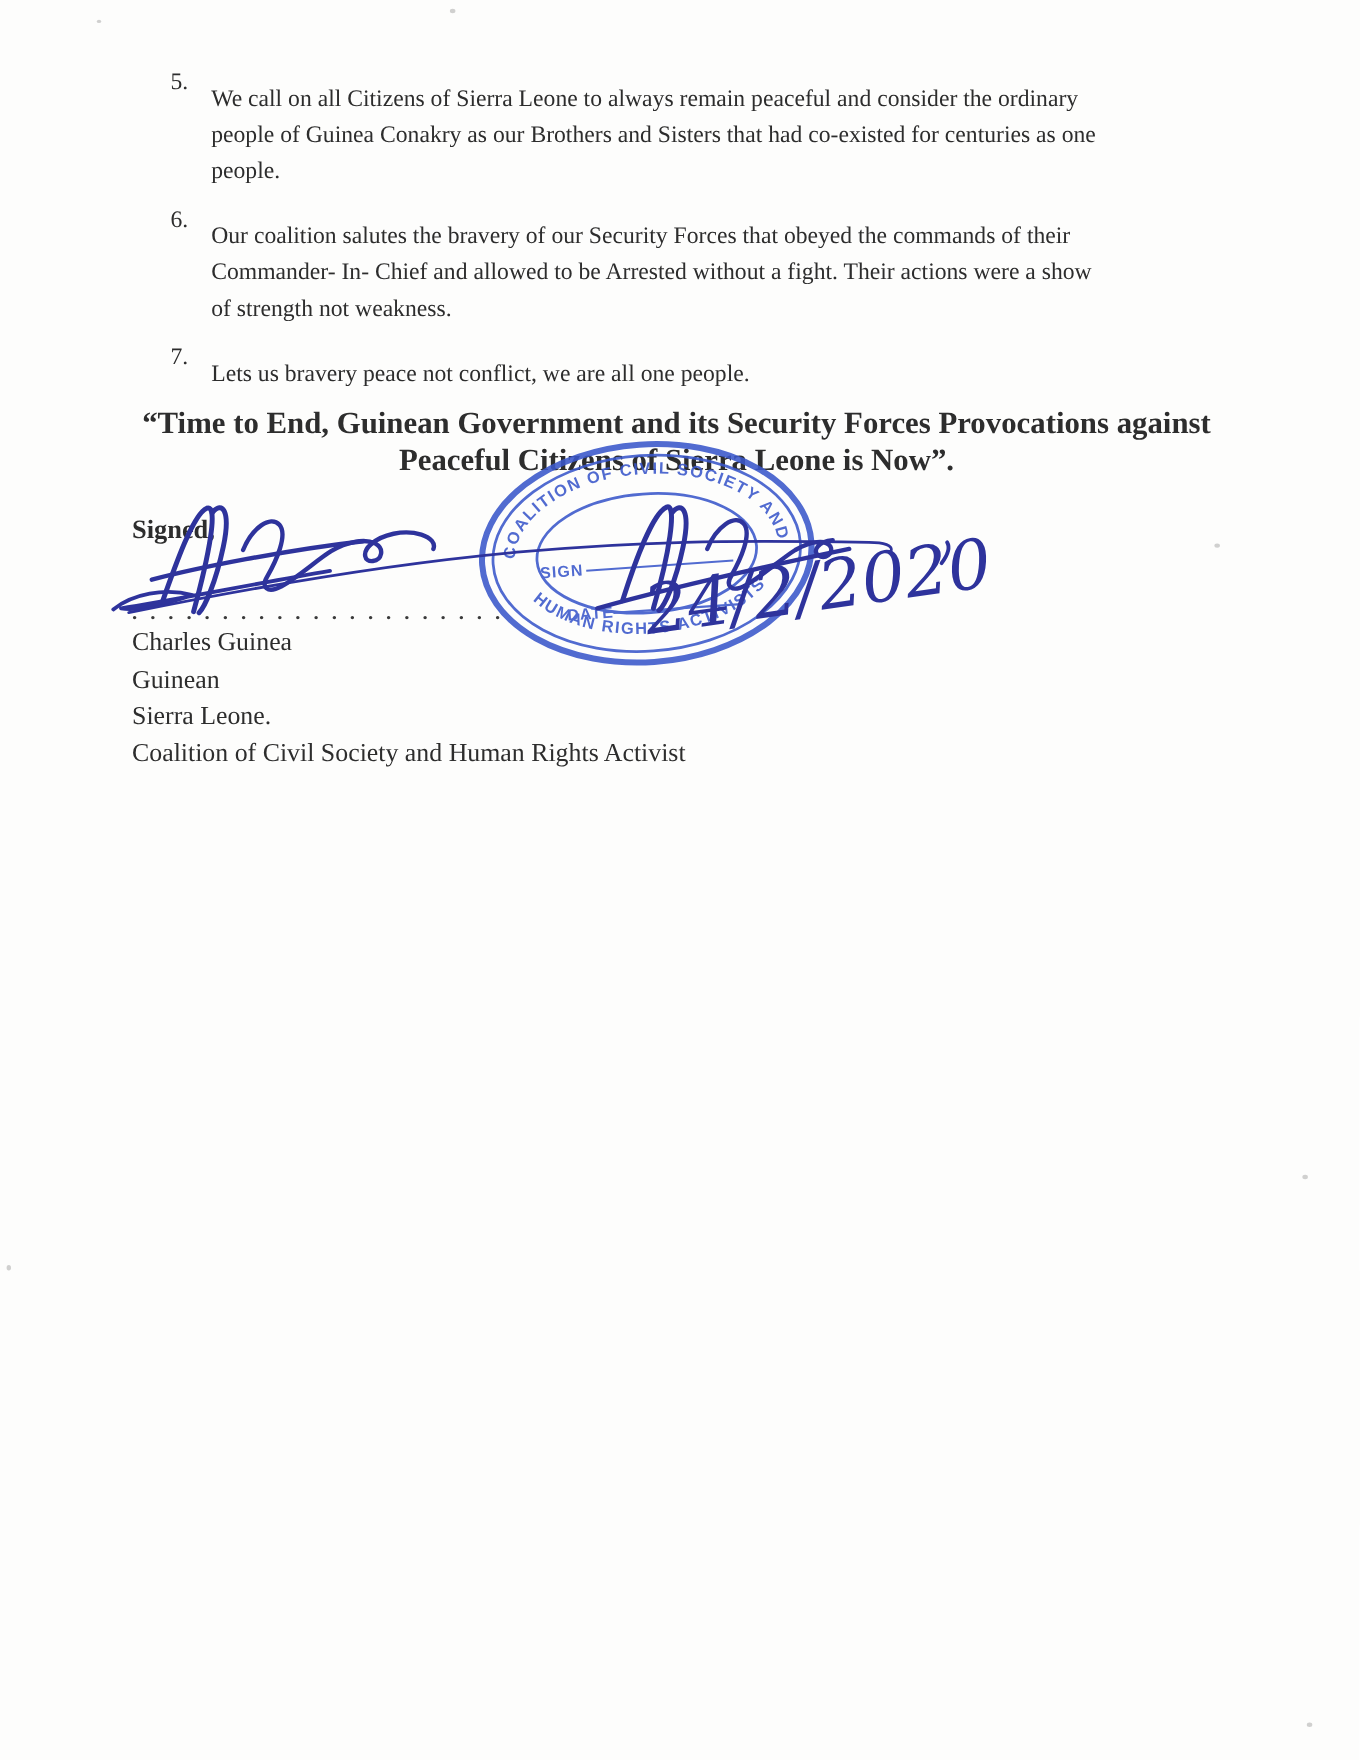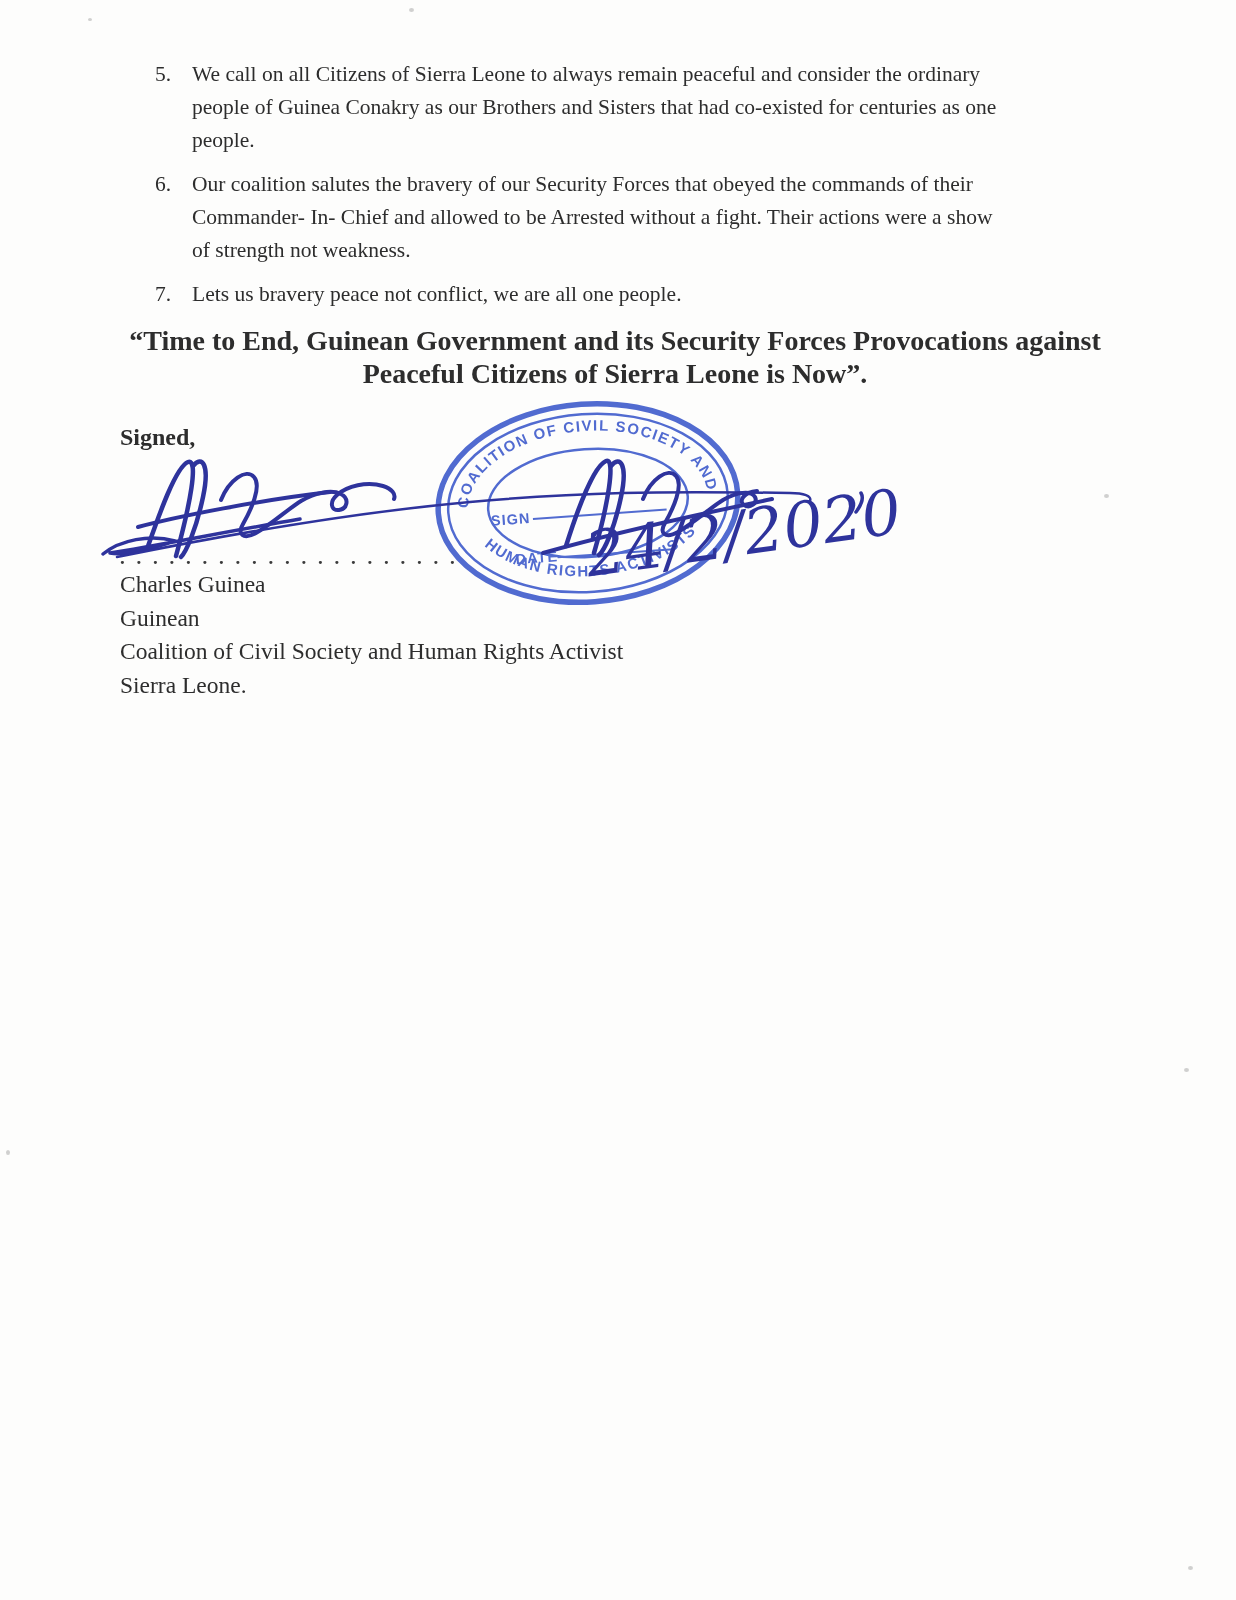--- a/index.html
+++ b/index.html
@@ -28,20 +28,21 @@
     margin: 0 60px 11px 155px;
     font-size: 21.5px;
     line-height: 33px;
   }
   .li-num {
     width: 37px;
     flex: 0 0 37px;
   }
   .li-text {
     white-space: pre;
+    margin-top: 15px;
   }
 
   .quote {
     margin-top: 13px;
     margin-left: 100px;
     width: 1030px;
     text-align: center;
     font-weight: bold;
     font-size: 28px;
     line-height: 33px;
@@ -145,22 +146,22 @@
 Peaceful Citizens of Sierra Leone is Now”.</div>
 
     <div class="signed">Signed,</div>
 
   </div>
 
   <div class="sig-block">
     <div class="dotted">. . . . . . . . . . . . . . . . . . . . .</div>
     <div>Charles Guinea</div>
     <div>Guinean</div>
+    <div>Sierra Leone.</div>
     <div>Coalition of Civil Society and Human Rights Activist</div>
-    <div>Sierra Leone.</div>
   </div>
 
   <svg class="stamp-svg" width="320" height="215" viewBox="0 0 320 215">
     <ellipse class="stamp-ring" cx="160" cy="107" rx="150" ry="99" stroke-width="5.5"></ellipse>
     <ellipse class="stamp-ring" cx="160" cy="107" rx="140" ry="89" stroke-width="2.5"></ellipse>
     <ellipse class="stamp-ring" cx="160" cy="107" rx="100" ry="54" stroke-width="2.5"></ellipse>
     <defs>
       <path id="arcTop" d="M 42,120 A 120,72 0 1 1 278,120"></path>
       <path id="arcBottom" d="M 50,138 A 122,74 0 0 0 270,138"></path>
     </defs>

